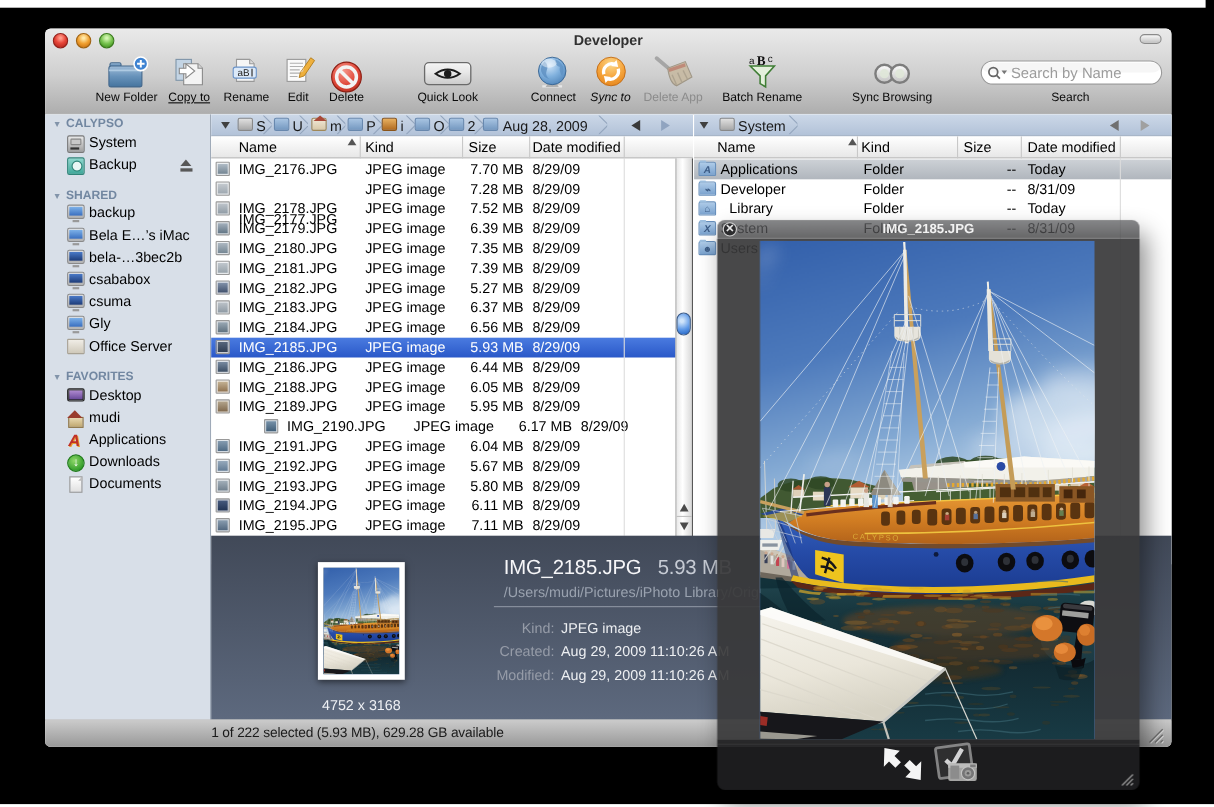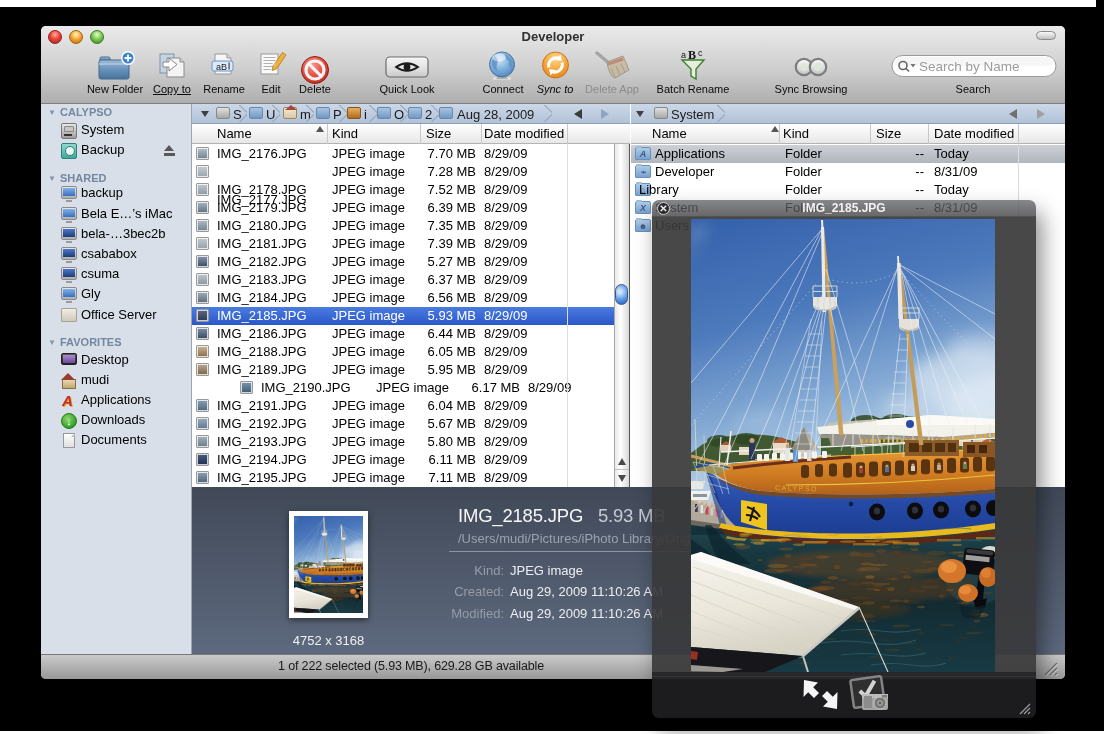--- a/index.html
+++ b/index.html
@@ -1062,21 +1062,21 @@
           </div>
           <div class="row" style="top:18px; width:434px;">
             <i class="folder fD"></i>
             <span style="left:24px;">Developer</span>
             <span style="left:154px;">Folder</span>
             <span style="left:223px; width:70px; text-align:right;">--</span>
             <span style="left:303px;">8/31/09</span>
           </div>
           <div class="row" style="top:36px; width:434px;">
             <i class="folder fL"></i>
-            <span style="left:8px;">Library</span>
+            <span style="left:32px;">Library</span>
             <span style="left:154px;">Folder</span>
             <span style="left:223px; width:70px; text-align:right;">--</span>
             <span style="left:303px;">Today</span>
           </div>
           <div class="row" style="top:54px; width:434px;">
             <i class="folder fS"></i>
             <span style="left:24px;">System</span>
             <span style="left:154px;">Folder</span>
             <span style="left:223px; width:70px; text-align:right;">--</span>
             <span style="left:303px;">8/31/09</span>
@@ -1103,21 +1103,21 @@
         <div style="position:absolute; left:266px; top:44px; font-size:13px; color:#9aa2af;">/Users/mudi/Pictures/iPhoto Library/Originals/2009/Aug 28, 2009</div>
         <div style="position:absolute; left:257px; top:64px; width:242px; height:1px; background:rgba(220,225,235,0.45);"></div>
         <div class="ilab" style="top:76px;">Kind:</div>
         <div class="ival" style="top:76px;">JPEG image</div>
         <div class="ilab" style="top:97px;">Created:</div>
         <div class="ival" style="top:97px;">Aug 29, 2009 11:10:26 AM</div>
         <div class="ilab" style="top:119px;">Modified:</div>
         <div class="ival" style="top:119px;">Aug 29, 2009 11:10:26 AM</div>
       </div>
     <div class="abs" id="status">
-        <div style="position:absolute; left:151px; top:4px; width:438px; text-align:center;">1 of 222 selected (5.93 MB), 629.28 GB available</div>
+        <div style="position:absolute; left:151px; top:4px; width:438px; text-align:left;">1 of 222 selected (5.93 MB), 629.28 GB available</div>
         <svg width="20" height="18" viewBox="0 0 20 18" style="position:absolute; left:1000px; top:4px;">
  <g stroke="#6e6e6e" stroke-width="1.2">
   <path d="M4,16 L16,4 M9,16 L16,9 M14,16 L16,14"></path>
  </g>
  <g stroke="#d8d8d8" stroke-width="1">
   <path d="M5,16.8 L16.8,5 M10,16.8 L16.8,10 M15,16.8 L16.8,15"></path>
  </g>
 </svg>
       </div>
   </div>

